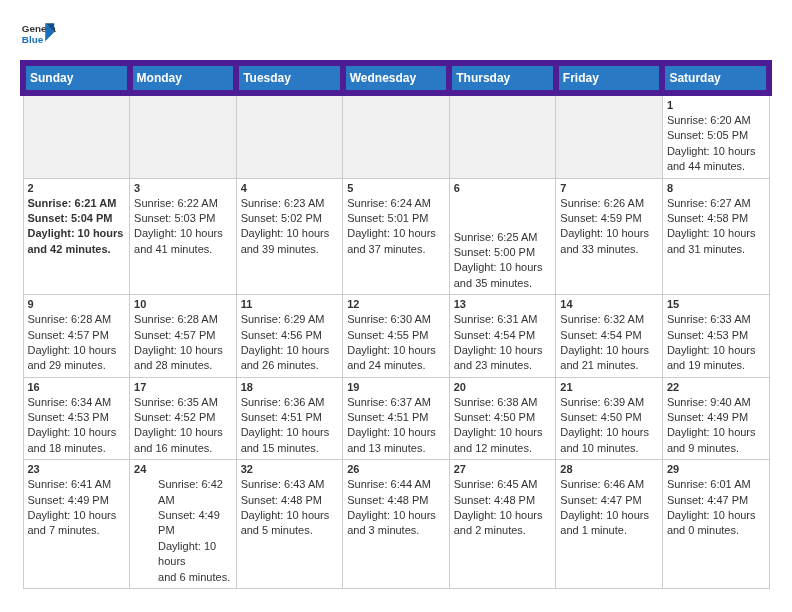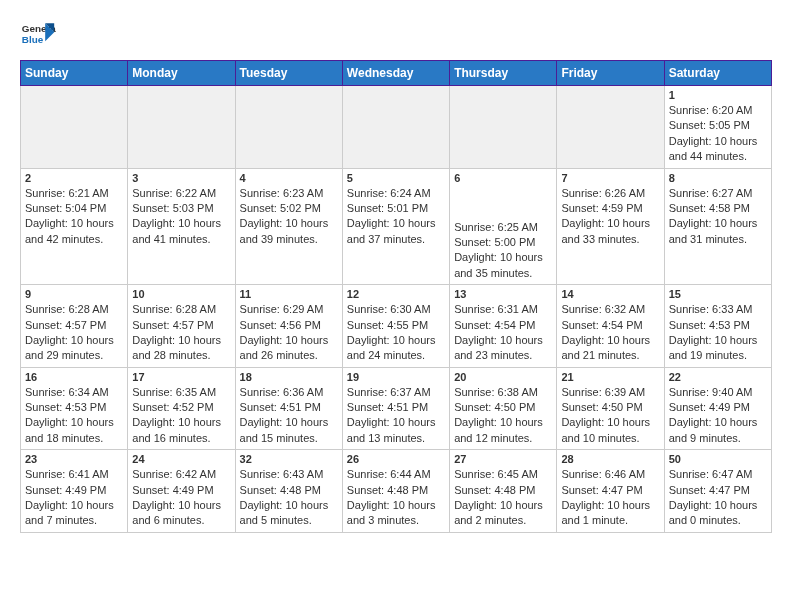--- a/index.html
+++ b/index.html
@@ -49,21 +49,21 @@
       border-collapse: collapse;
       table-layout: fixed;
     }
     .calendar th {
       background-color: #2979c5;
       color: #fff;
       font-size: 12px;
       font-weight: bold;
       padding: 5px 4px;
       text-align: left;
-      border: 1px solid #4c1d95;
+      border: 6px solid #4c1d95;
     }
     .calendar td {
       border: 1px solid #ccc;
       vertical-align: top;
       padding: 3px 4px;
       font-size: 9.5px;
       color: #333;
       height: 72px;
       background: #fff;
     }
@@ -125,21 +125,21 @@
             <span class="day-number">1</span>
             <div class="day-info" style="white-space: pre-line;">Sunrise: 6:20 AM
 Sunset: 5:05 PM
 Daylight: 10 hours
 and 44 minutes.</div>
           </td>
         </tr>
         <tr>
           <td>
             <span class="day-number">2</span>
-            <div class="day-info" style="white-space: pre-line;">Sunrise: 6:21 AM
+            <div class="day-info" style="white-space: pre-line; font-weight: bold;">Sunrise: 6:21 AM
 Sunset: 5:04 PM
 Daylight: 10 hours
 and 42 minutes.</div>
           </td>
           <td>
             <span class="day-number">3</span>
             <div class="day-info" style="white-space: pre-line;">Sunrise: 6:22 AM
 Sunset: 5:03 PM
 Daylight: 10 hours
 and 41 minutes.</div>
@@ -285,21 +285,21 @@
         <tr>
           <td>
             <span class="day-number">23</span>
             <div class="day-info" style="white-space: pre-line;">Sunrise: 6:41 AM
 Sunset: 4:49 PM
 Daylight: 10 hours
 and 7 minutes.</div>
           </td>
           <td>
             <span class="day-number">24</span>
-            <div class="day-info" style="white-space: pre-line;">Sunrise: 6:42 AM
+            <div class="day-info" style="white-space: pre-line; margin-left: 24px;">Sunrise: 6:42 AM
 Sunset: 4:49 PM
 Daylight: 10 hours
 and 6 minutes.</div>
           </td>
           <td>
             <span class="day-number">32</span>
             <div class="day-info" style="white-space: pre-line;">Sunrise: 6:43 AM
 Sunset: 4:48 PM
 Daylight: 10 hours
 and 5 minutes.</div>
@@ -319,22 +319,22 @@
 and 2 minutes.</div>
           </td>
           <td>
             <span class="day-number">28</span>
             <div class="day-info" style="white-space: pre-line;">Sunrise: 6:46 AM
 Sunset: 4:47 PM
 Daylight: 10 hours
 and 1 minute.</div>
           </td>
           <td>
-            <span class="day-number">50</span>
-            <div class="day-info" style="white-space: pre-line;">Sunrise: 6:47 AM
+            <span class="day-number">29</span>
+            <div class="day-info" style="white-space: pre-line;">Sunrise: 6:01 AM
 Sunset: 4:47 PM
 Daylight: 10 hours
 and 0 minutes.</div>
           </td>
         </tr>
       </tbody>
   </table>
 </div>
 
 </body></html>

